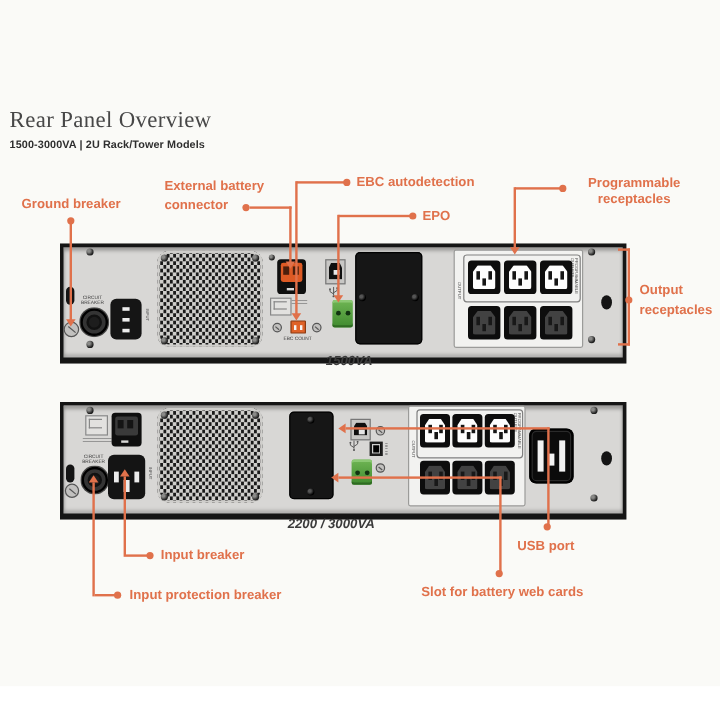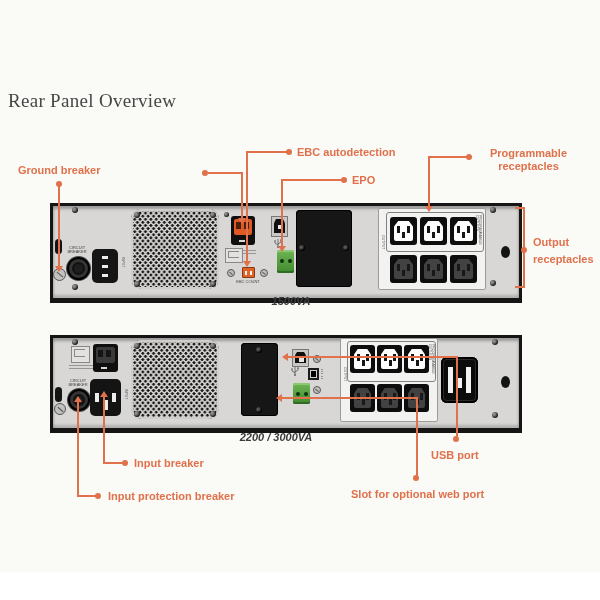--- a/index.html
+++ b/index.html
@@ -80,20 +80,21 @@
   .disp{position:absolute;background:#1c1c1c;}
   .disp::before{content:"";position:absolute;left:2px;top:2px;right:2px;bottom:2px;background:#000;box-shadow:inset 0 0 0 1px #cfcfcf;}
   .usbicon{position:absolute;}
 </style>
 </head>
 <body>
 
 <div id="stage">
 
   <div class="title">Rear Panel Overview</div>
+  <div class="subtitle">1500-3000VA | 2U Rack/Tower Models</div>
 
   <div class="panel" style="left:50px;top:203px;width:466px;height:92px;"></div>
 
   <div class="oval" style="left:55px;top:239px;width:7px;height:15px;"></div>
   <div class="screwlite" style="left:53px;top:268px;width:13px;height:13px;"></div>
   <div class="micro" style="left:61px;top:246px;width:32px;">CIRCUIT BREAKER</div>
   <div class="breaker" style="left:66px;top:256px;width:23px;height:23px;"></div>
   <div class="c14" style="left:92px;top:249px;width:26px;height:34px;"></div>
   <div class="vtext" style="left:120px;top:257px;height:20px;">INPUT</div>
   <div class="grille" style="left:131px;top:209px;width:88px;height:80px;"></div>
@@ -222,20 +223,21 @@
   <div class="screw" style="left:492px;top:412px;width:6px;height:6px;"></div>
   <div class="oval" style="left:501px;top:376px;width:9px;height:12px;border-radius:50%;"></div>
 
   <div class="caption" style="left:216px;top:431px;width:120px;">2200 / 3000VA</div>
 
   <div class="lbl" style="left:18px;top:164px;">Ground breaker</div>
   <div class="dot z" style="left:56px;top:181px;"></div>
   <div class="cl z" style="left:58px;top:184px;width:2px;height:83px;"></div>
   <div class="arrd z" style="left:55px;top:266px;"></div>
 
+  <div class="lbl wrap" style="left:137px;top:147px;width:100px;line-height:16px;">External battery connector</div>
   <div class="dot z" style="left:202px;top:170px;"></div>
   <div class="cl z" style="left:208px;top:172px;width:35px;height:2px;"></div>
   <div class="cl z" style="left:241px;top:172px;width:2px;height:47px;"></div>
   <div class="arrd z" style="left:238px;top:218px;"></div>
 
   <div class="lbl" style="left:297px;top:146px;">EBC autodetection</div>
   <div class="dot z" style="left:286px;top:149px;"></div>
   <div class="cl z" style="left:247px;top:151px;width:40px;height:2px;"></div>
   <div class="cl z" style="left:246px;top:151px;width:2px;height:111px;"></div>
   <div class="arrd z" style="left:243px;top:261px;"></div>
@@ -269,19 +271,19 @@
   <div class="cl z" style="left:79px;top:495px;width:18px;height:2px;"></div>
   <div class="cl z" style="left:77px;top:402px;width:2px;height:95px;"></div>
   <div class="arru z" style="left:74px;top:396px;"></div>
 
   <div class="lbl" style="left:431px;top:449px;">USB port</div>
   <div class="dot z" style="left:453px;top:436px;"></div>
   <div class="cl z" style="left:288px;top:356px;width:170px;height:2px;"></div>
   <div class="cl z" style="left:456px;top:356px;width:2px;height:82px;"></div>
   <div class="arrl z" style="left:282px;top:353px;"></div>
 
-  <div class="lbl" style="left:351px;top:488px;">Slot for optional web port</div>
+  <div class="lbl" style="left:351px;top:488px;">Slot for battery web cards</div>
   <div class="dot z" style="left:413px;top:475px;"></div>
   <div class="cl z" style="left:282px;top:397px;width:136px;height:2px;"></div>
   <div class="cl z" style="left:416px;top:397px;width:2px;height:80px;"></div>
   <div class="arrl z" style="left:276px;top:394px;"></div>
 
 </div>
 
 </body></html>

